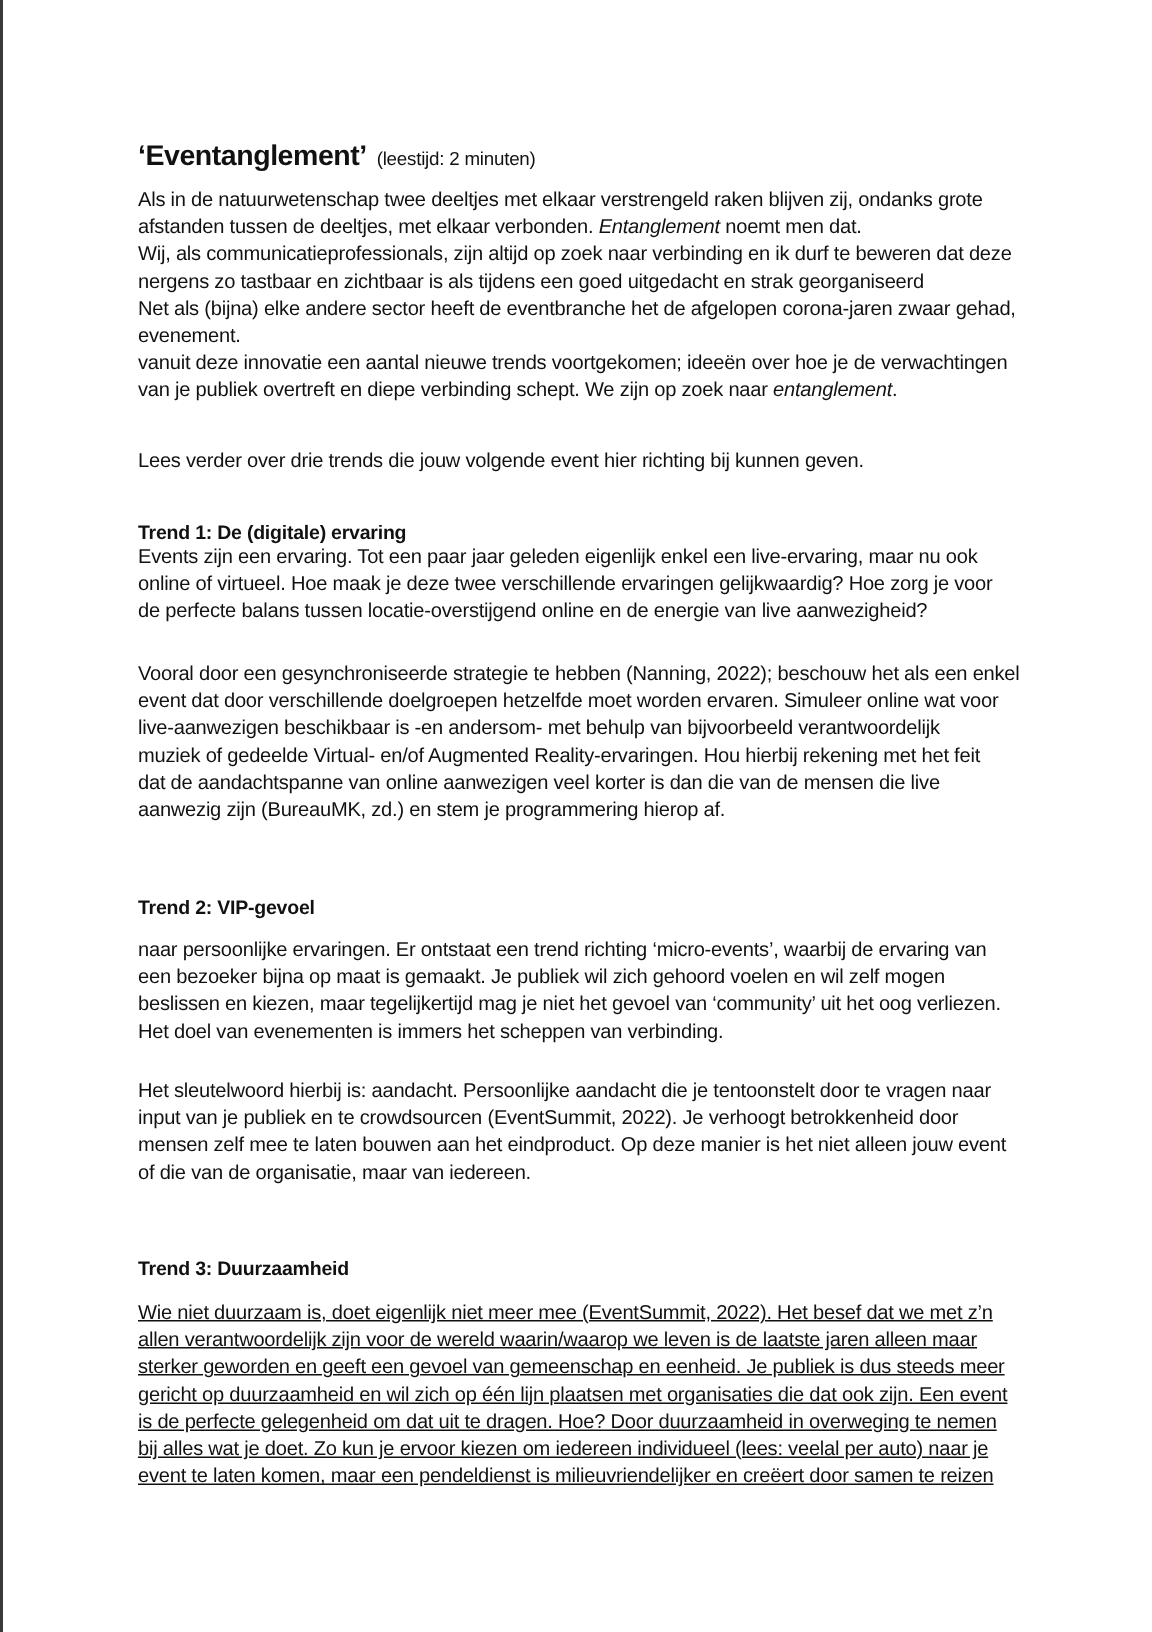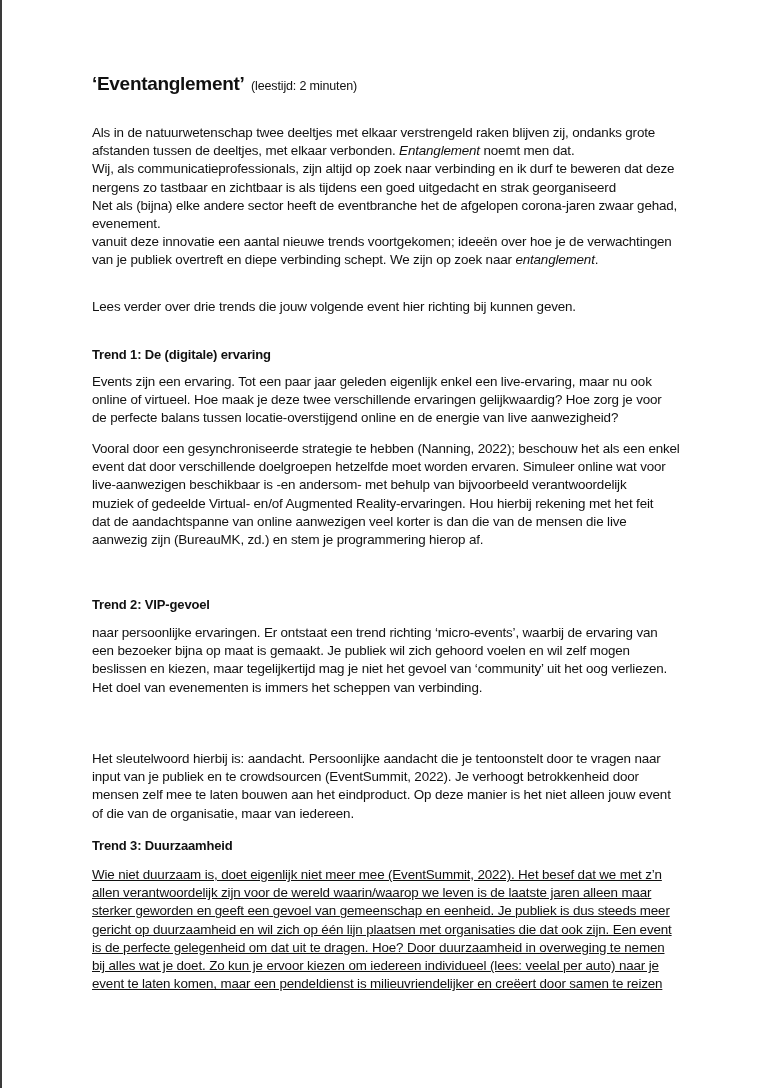--- a/index.html
+++ b/index.html
@@ -9,21 +9,21 @@
       color: #111111;
     }
     .left-rule {
       position: absolute; left: 0; top: 0; width: 2px; height: 1088px;
       background: #3a3a3a;
     }
     .page {
       position: absolute; left: 92px; top: 0; width: 620px;
       font-size: 13.4px; line-height: 18.2px; letter-spacing: -0.15px;
     }
-    .title-line { position: absolute; top: 75px; left: 0; white-space: nowrap; }
+    .title-line { position: absolute; top: 96px; left: 0; white-space: nowrap; }
     .title { font-weight: bold; font-size: 19px; letter-spacing: -0.3px; }
     .subtitle { font-size: 12.5px; margin-left: 3px; }
     .block { position: absolute; left: 0; width: 620px; }
     .line { display: block; white-space: nowrap; }
     .h { font-weight: bold; font-size: 13px; }
     em { font-style: italic; margin-top: 48px; }
   </style>
 </head>
 <body>
 
@@ -47,21 +47,21 @@
     <span class="line"><span>van je publiek overtreft en diepe verbinding schept. We zijn op zoek naar</span> <em>entanglement</em><span>.</span></span>
   </div>
 
   <div class="block" style="top:298px;">
     <span class="line">Lees verder over drie trends die jouw volgende event hier richting bij kunnen geven.</span>
   </div>
 
   <div class="block" style="top:346px;">
     <span class="line h">Trend 1: De (digitale) ervaring</span>
   </div>
-  <div class="block" style="top:373px;">
+  <div class="block" style="top:362px;">
     <span class="line">Events zijn een ervaring. Tot een paar jaar geleden eigenlijk enkel een live-ervaring, maar nu ook</span>
     <span class="line">online of virtueel. Hoe maak je deze twee verschillende ervaringen gelijkwaardig? Hoe zorg je voor</span>
     <span class="line">de perfecte balans tussen locatie-overstijgend online en de energie van live aanwezigheid?</span>
   </div>
   <div class="block" style="top:440px;">
     <span class="line">Vooral door een gesynchroniseerde strategie te hebben (Nanning, 2022); beschouw het als een enkel</span>
     <span class="line">event dat door verschillende doelgroepen hetzelfde moet worden ervaren. Simuleer online wat voor</span>
     <span class="line">live-aanwezigen beschikbaar is -en andersom- met behulp van bijvoorbeeld verantwoordelijk</span>
     <span class="line">muziek of gedeelde Virtual- en/of Augmented Reality-ervaringen. Hou hierbij rekening met het feit</span>
     <span class="line">dat de aandachtspanne van online aanwezigen veel korter is dan die van de mensen die live</span>
@@ -70,21 +70,21 @@
 
   <div class="block" style="top:596px;">
     <span class="line h">Trend 2: VIP-gevoel</span>
   </div>
   <div class="block" style="top:624px;">
     <span class="line">naar persoonlijke ervaringen. Er ontstaat een trend richting ‘micro-events’, waarbij de ervaring van</span>
     <span class="line">een bezoeker bijna op maat is gemaakt. Je publiek wil zich gehoord voelen en wil zelf mogen</span>
     <span class="line">beslissen en kiezen, maar tegelijkertijd mag je niet het gevoel van ‘community’ uit het oog verliezen.</span>
     <span class="line">Het doel van evenementen is immers het scheppen van verbinding.</span>
   </div>
-  <div class="block" style="top:718px;margin-top:32px;">
+  <div class="block" style="top:718px;">
     <span class="line">Het sleutelwoord hierbij is: aandacht. Persoonlijke aandacht die je tentoonstelt door te vragen naar</span>
     <span class="line">input van je publiek en te crowdsourcen (EventSummit, 2022). Je verhoogt betrokkenheid door</span>
     <span class="line">mensen zelf mee te laten bouwen aan het eindproduct. Op deze manier is het niet alleen jouw event</span>
     <span class="line">of die van de organisatie, maar van iedereen.</span>
   </div>
 
   <div class="block" style="top:837px;">
     <span class="line h">Trend 3: Duurzaamheid</span>
   </div>
   <div class="block" style="top:866px;text-decoration:underline;">

